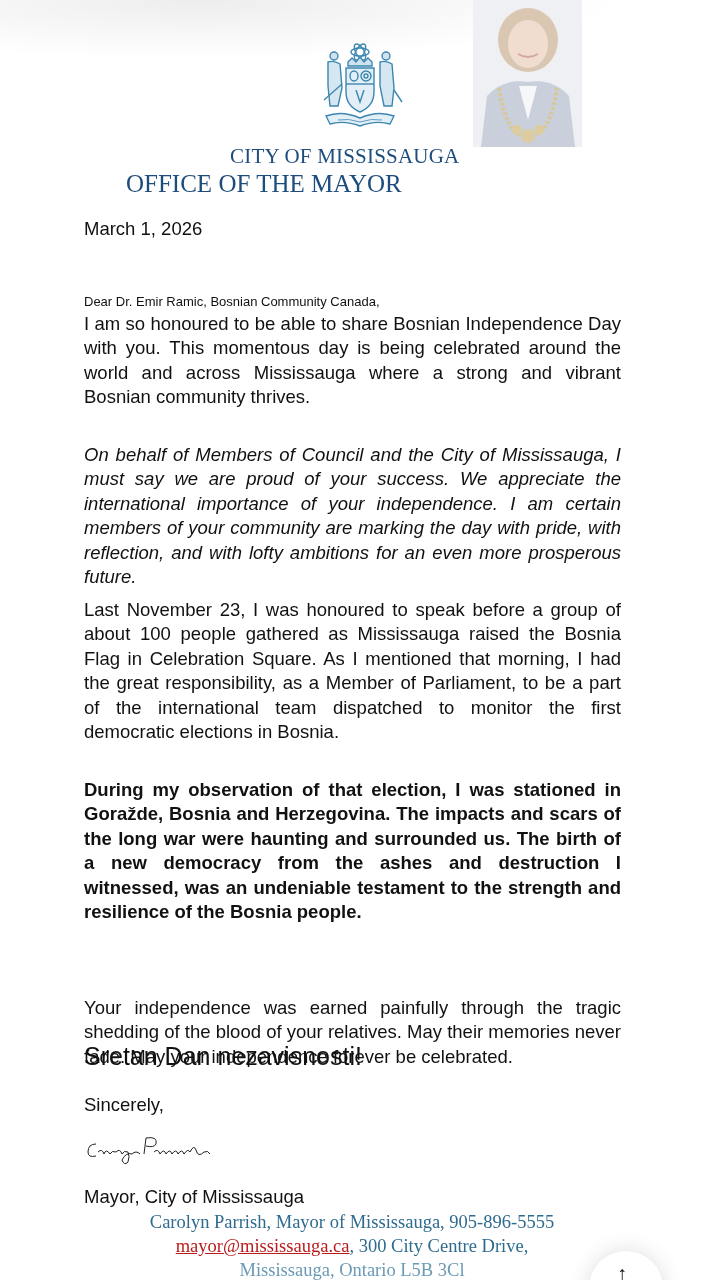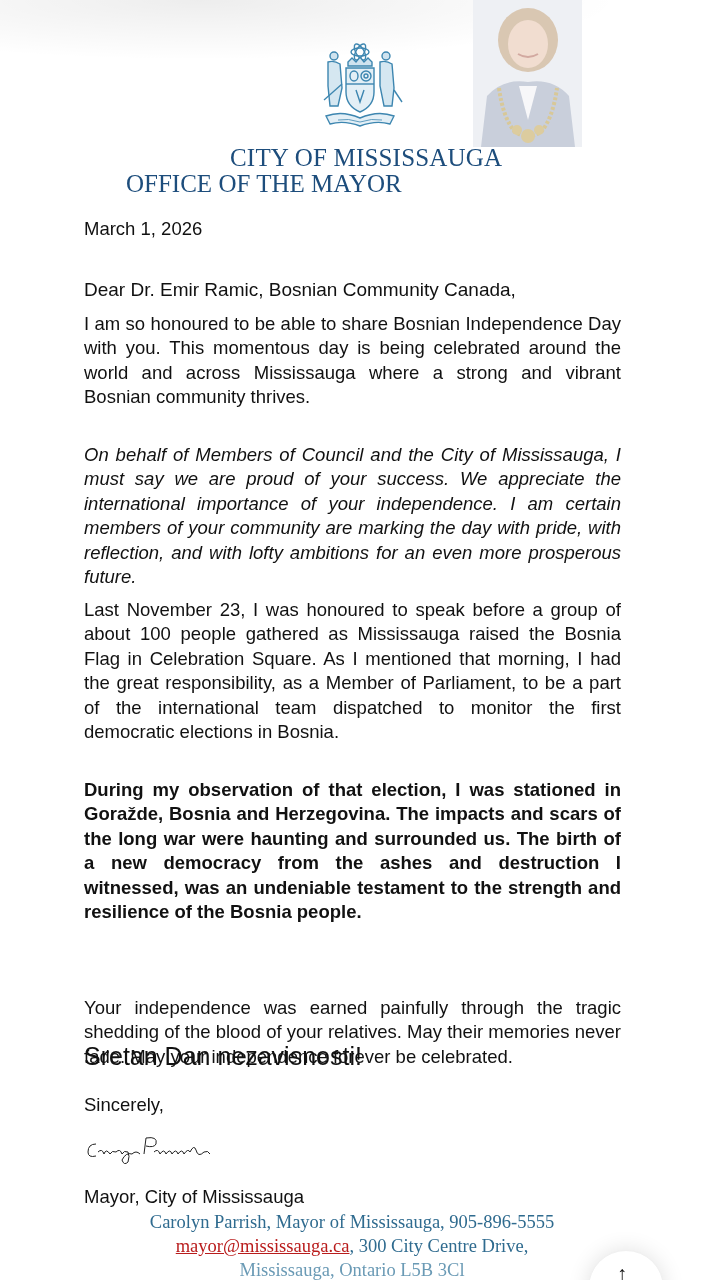--- a/index.html
+++ b/index.html
@@ -16,33 +16,33 @@
   }
   .crest {
     position: absolute; left: 312px; top: 40px; width: 96px; height: 96px;
   }
   .portrait {
     position: absolute; left: 473px; top: 0px; width: 109px; height: 147px;
     background: #eef0f4; overflow: hidden;
   }
   .letterhead-city {
     position: absolute; left: 230px; top: 144px;
-    font-family: "Liberation Serif", serif; font-size: 25px;
+    font-family: "Liberation Serif", serif; font-size: 21px;
     color: #1d4d7c; letter-spacing: 0.2px; white-space: nowrap;
   }
   .letterhead-office {
     position: absolute; left: 126px; top: 170px;
     font-family: "Liberation Serif", serif; font-size: 25px;
     color: #1d4d7c; white-space: nowrap;
   }
   .date {
     position: absolute; left: 84px; top: 218px; font-size: 18.5px;
   }
   .salutation {
-    position: absolute; left: 84px; top: 279px; font-size: 19px; white-space: nowrap;
+    position: absolute; left: 84px; top: 294px; font-size: 13px; white-space: nowrap;
   }
   .body-block {
     position: absolute; left: 84px; width: 537px;
     font-size: 18.5px; line-height: 24.4px; text-align: justify;
   }
   .p1 { top: 312px; }
   .p2 { top: 443px; font-style: italic; }
   .p3 { top: 598px; }
   .p4 { top: 778px; font-weight: bold; }
   .p5 { top: 948px; margin-top: 48px; }

